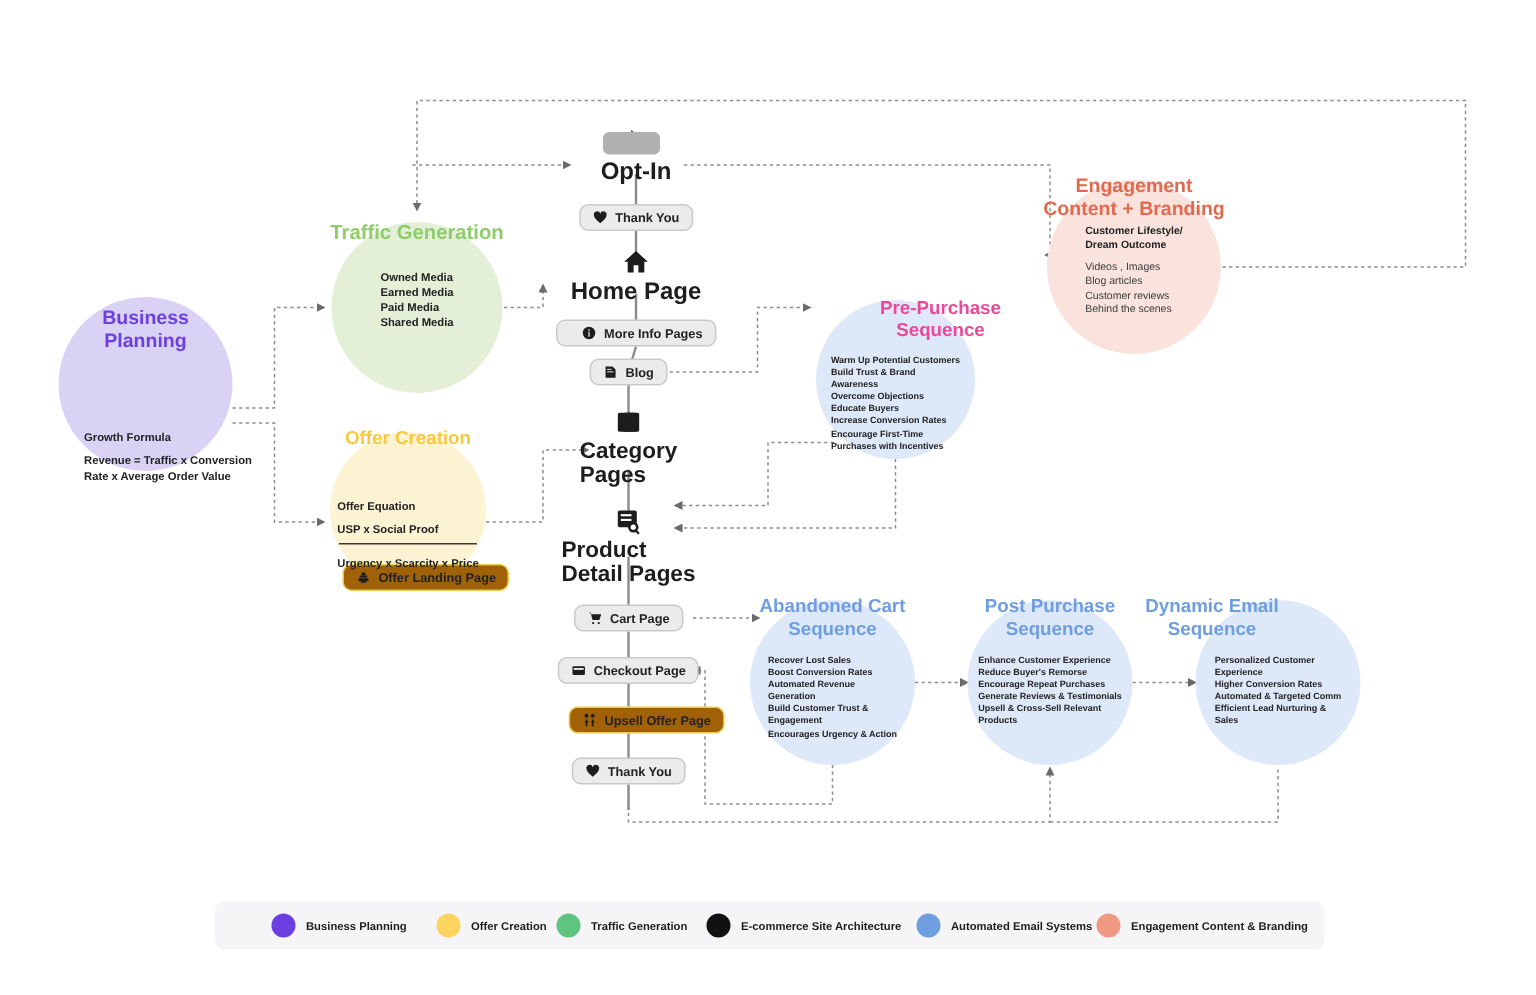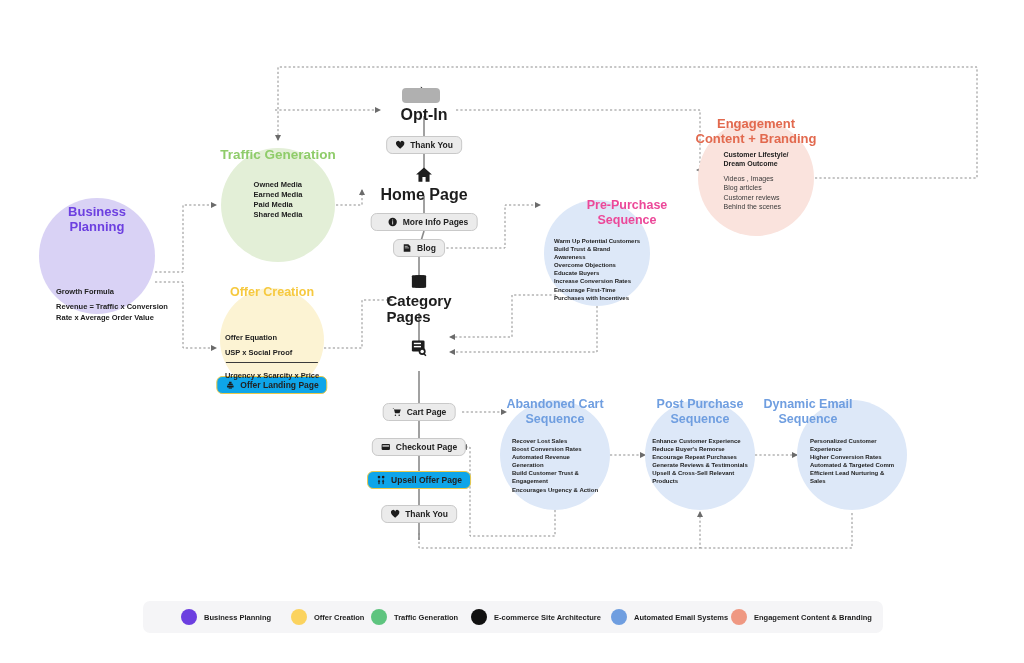--- a/index.html
+++ b/index.html
@@ -35,21 +35,21 @@
     font-weight:bold;color:#1d1d1d;line-height:1.08;
     white-space:nowrap;
   }
   .pill{
     position:absolute;transform:translate(-50%,-50%);
     display:flex;align-items:center;gap:5px;
     background:#ebebeb;border:1px solid #c9c9c9;border-radius:6px;
     padding:3px 8px;font-size:8.5px;font-weight:bold;color:#222;
     white-space:nowrap;
   }
-  .pill.yellow{background:#0ea5e9;border-color:#e9c84a;}
+  .pill.yellow{background:#a16207;border-color:#e9c84a;margin-left:12px;}
   .pill .gl{font-size:9px;line-height:1;display:inline-block;}
   .pill svg{display:block;}
 
   .optin-btn{
     position:absolute;transform:translateX(-50%);
     width:38px;height:15px;border-radius:4px;background:#b0b0b0;
   }
   .ic{position:absolute;transform:translateX(-50%);}
 
   
@@ -339,14 +339,16 @@
     <div class="node-label" style="left: 419px; top: 293px; font-size: 15px; white-space: pre;">Category
 Pages</div>
     <div class="ic" style="left: 419px; top: 338px;"><svg width="19" height="19" viewBox="0 0 24 24" fill="#1d1d1d">
         <rect x="3" y="3" width="16" height="14" rx="1.6"></rect>
         <rect x="5.5" y="6" width="9" height="1.8" fill="#fff"></rect>
         <rect x="5.5" y="10" width="9" height="1.8" fill="#fff"></rect>
         <circle cx="16" cy="17" r="4.4"></circle>
         <circle cx="16" cy="17" r="2.2" fill="#fff"></circle>
         <rect x="18.6" y="19" width="4" height="1.9" transform="rotate(45 18.6 19)"></rect>
       </svg></div>
+    <div class="node-label" style="left: 419px; top: 359px; font-size: 15px; white-space: pre;">Product
+Detail Pages</div>
     <div class="optin-btn" style="left: 421px; top: 88px;"></div>
   </div>
 
 </body></html>

